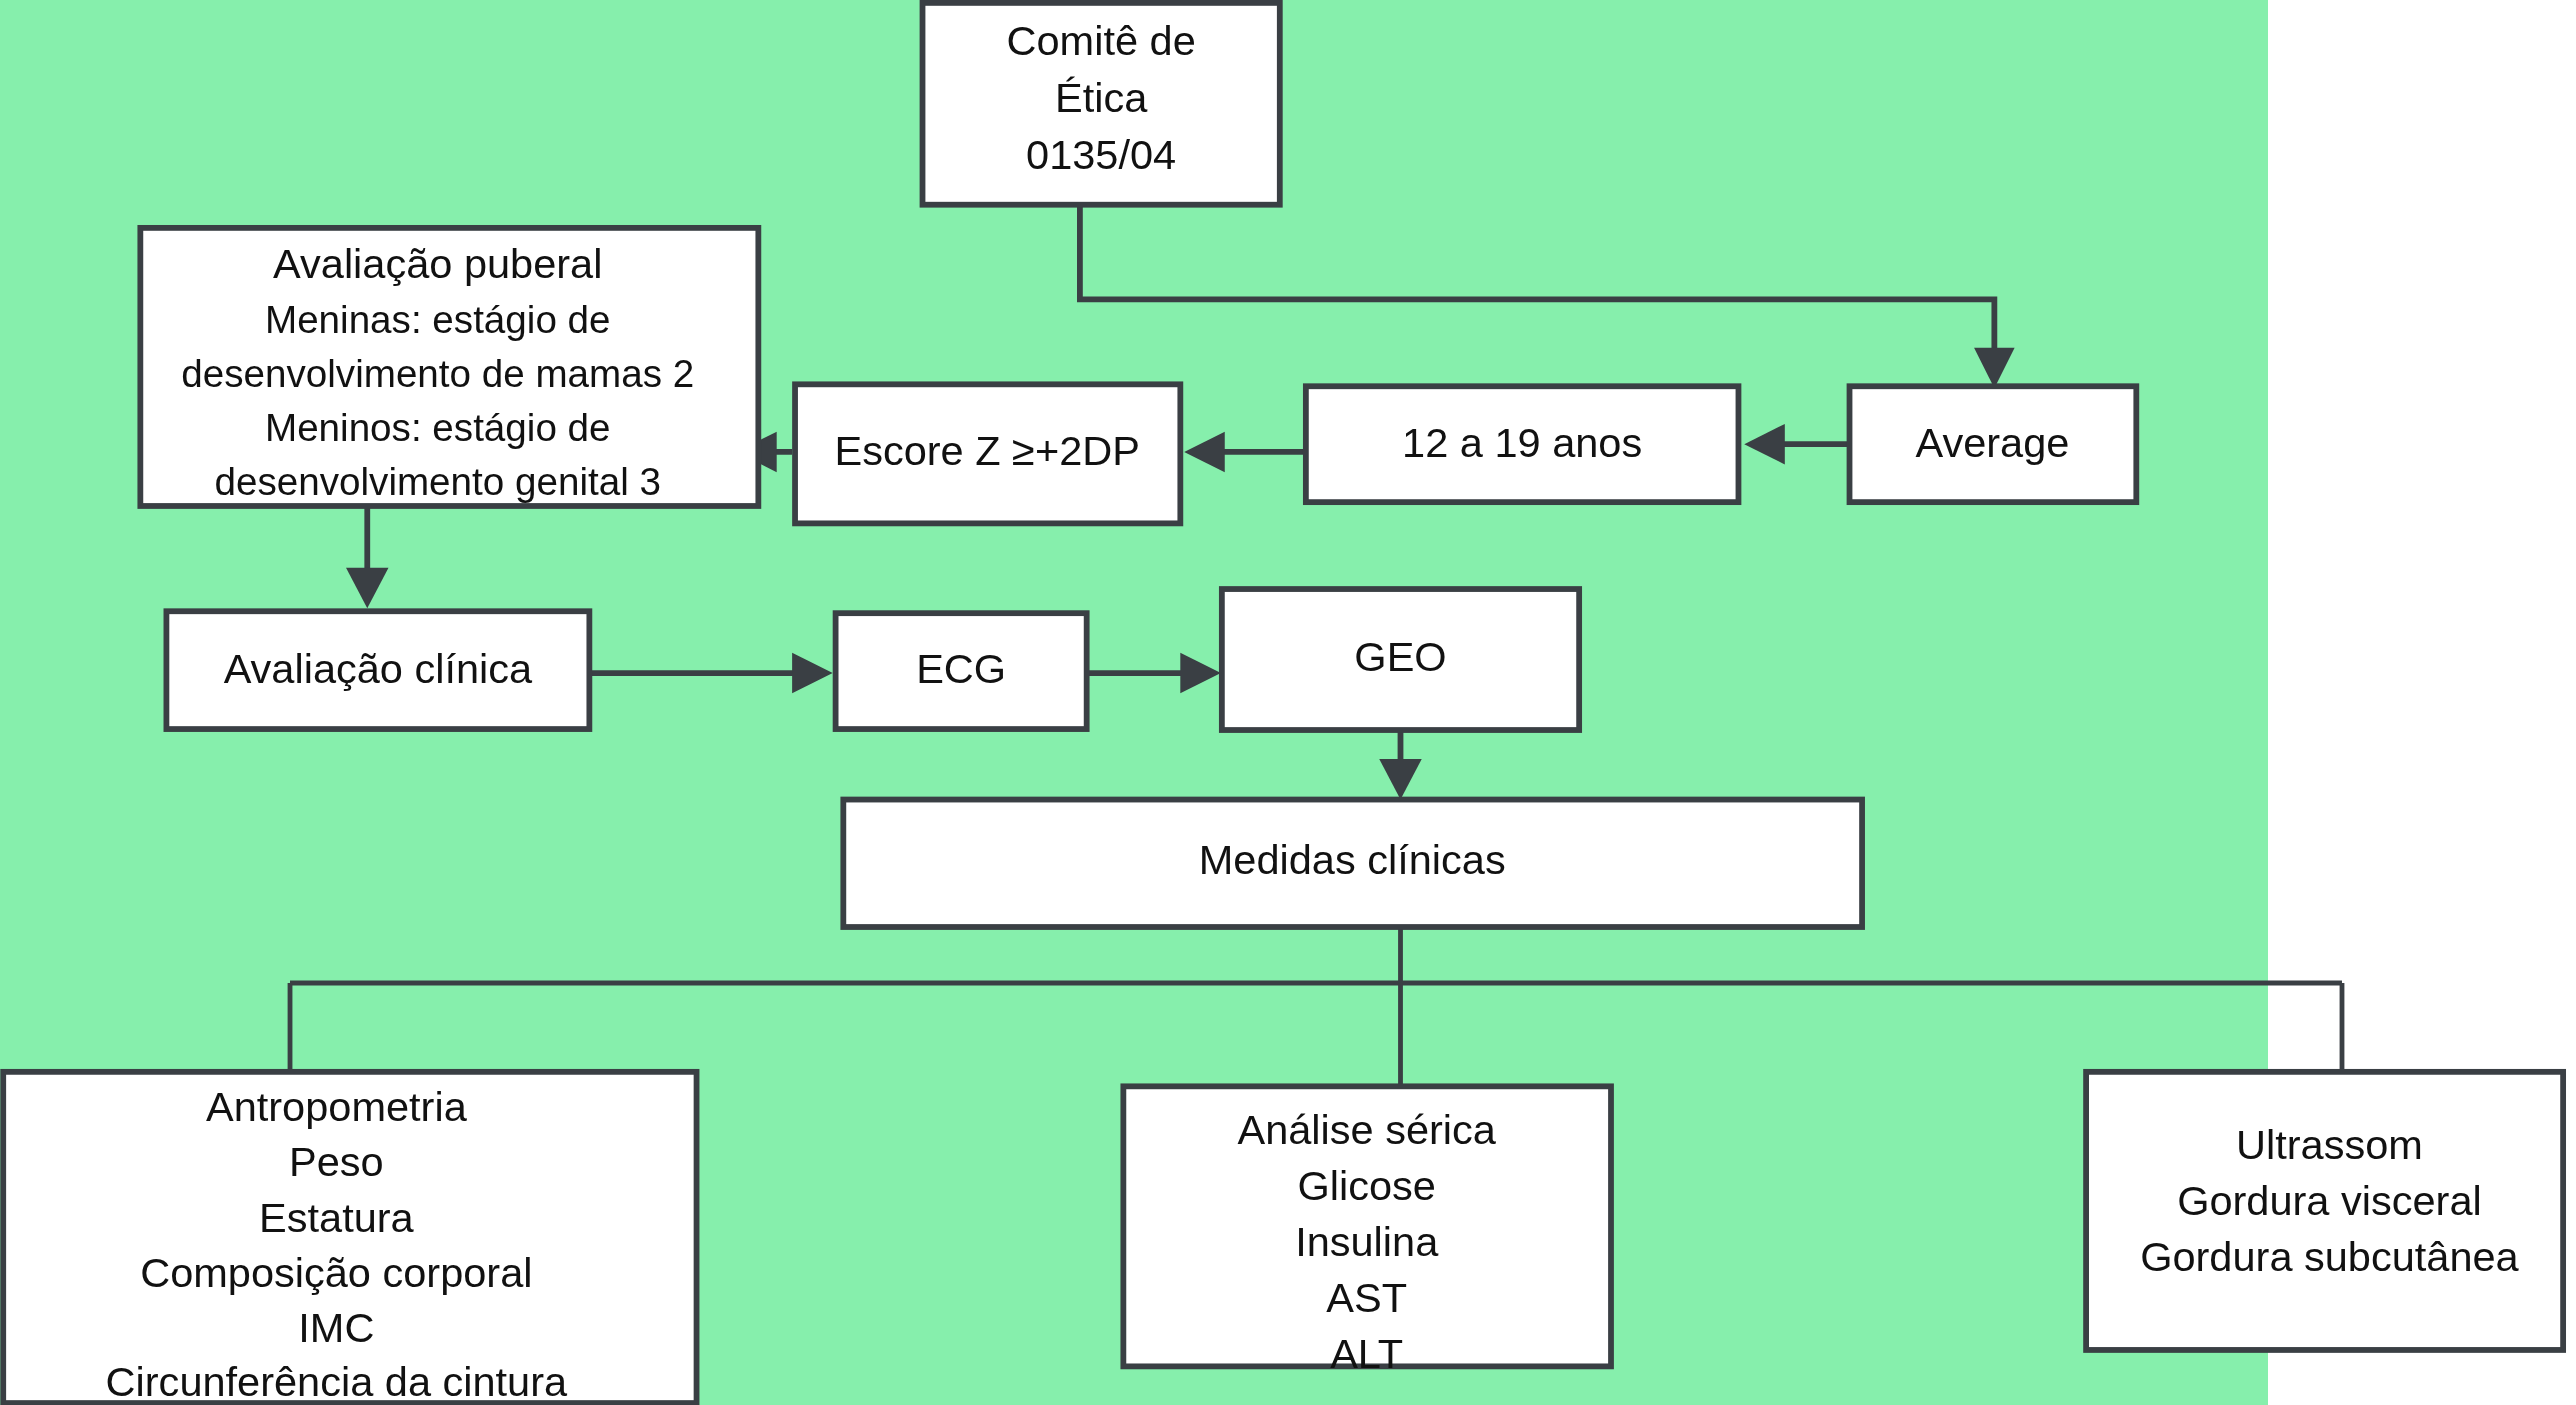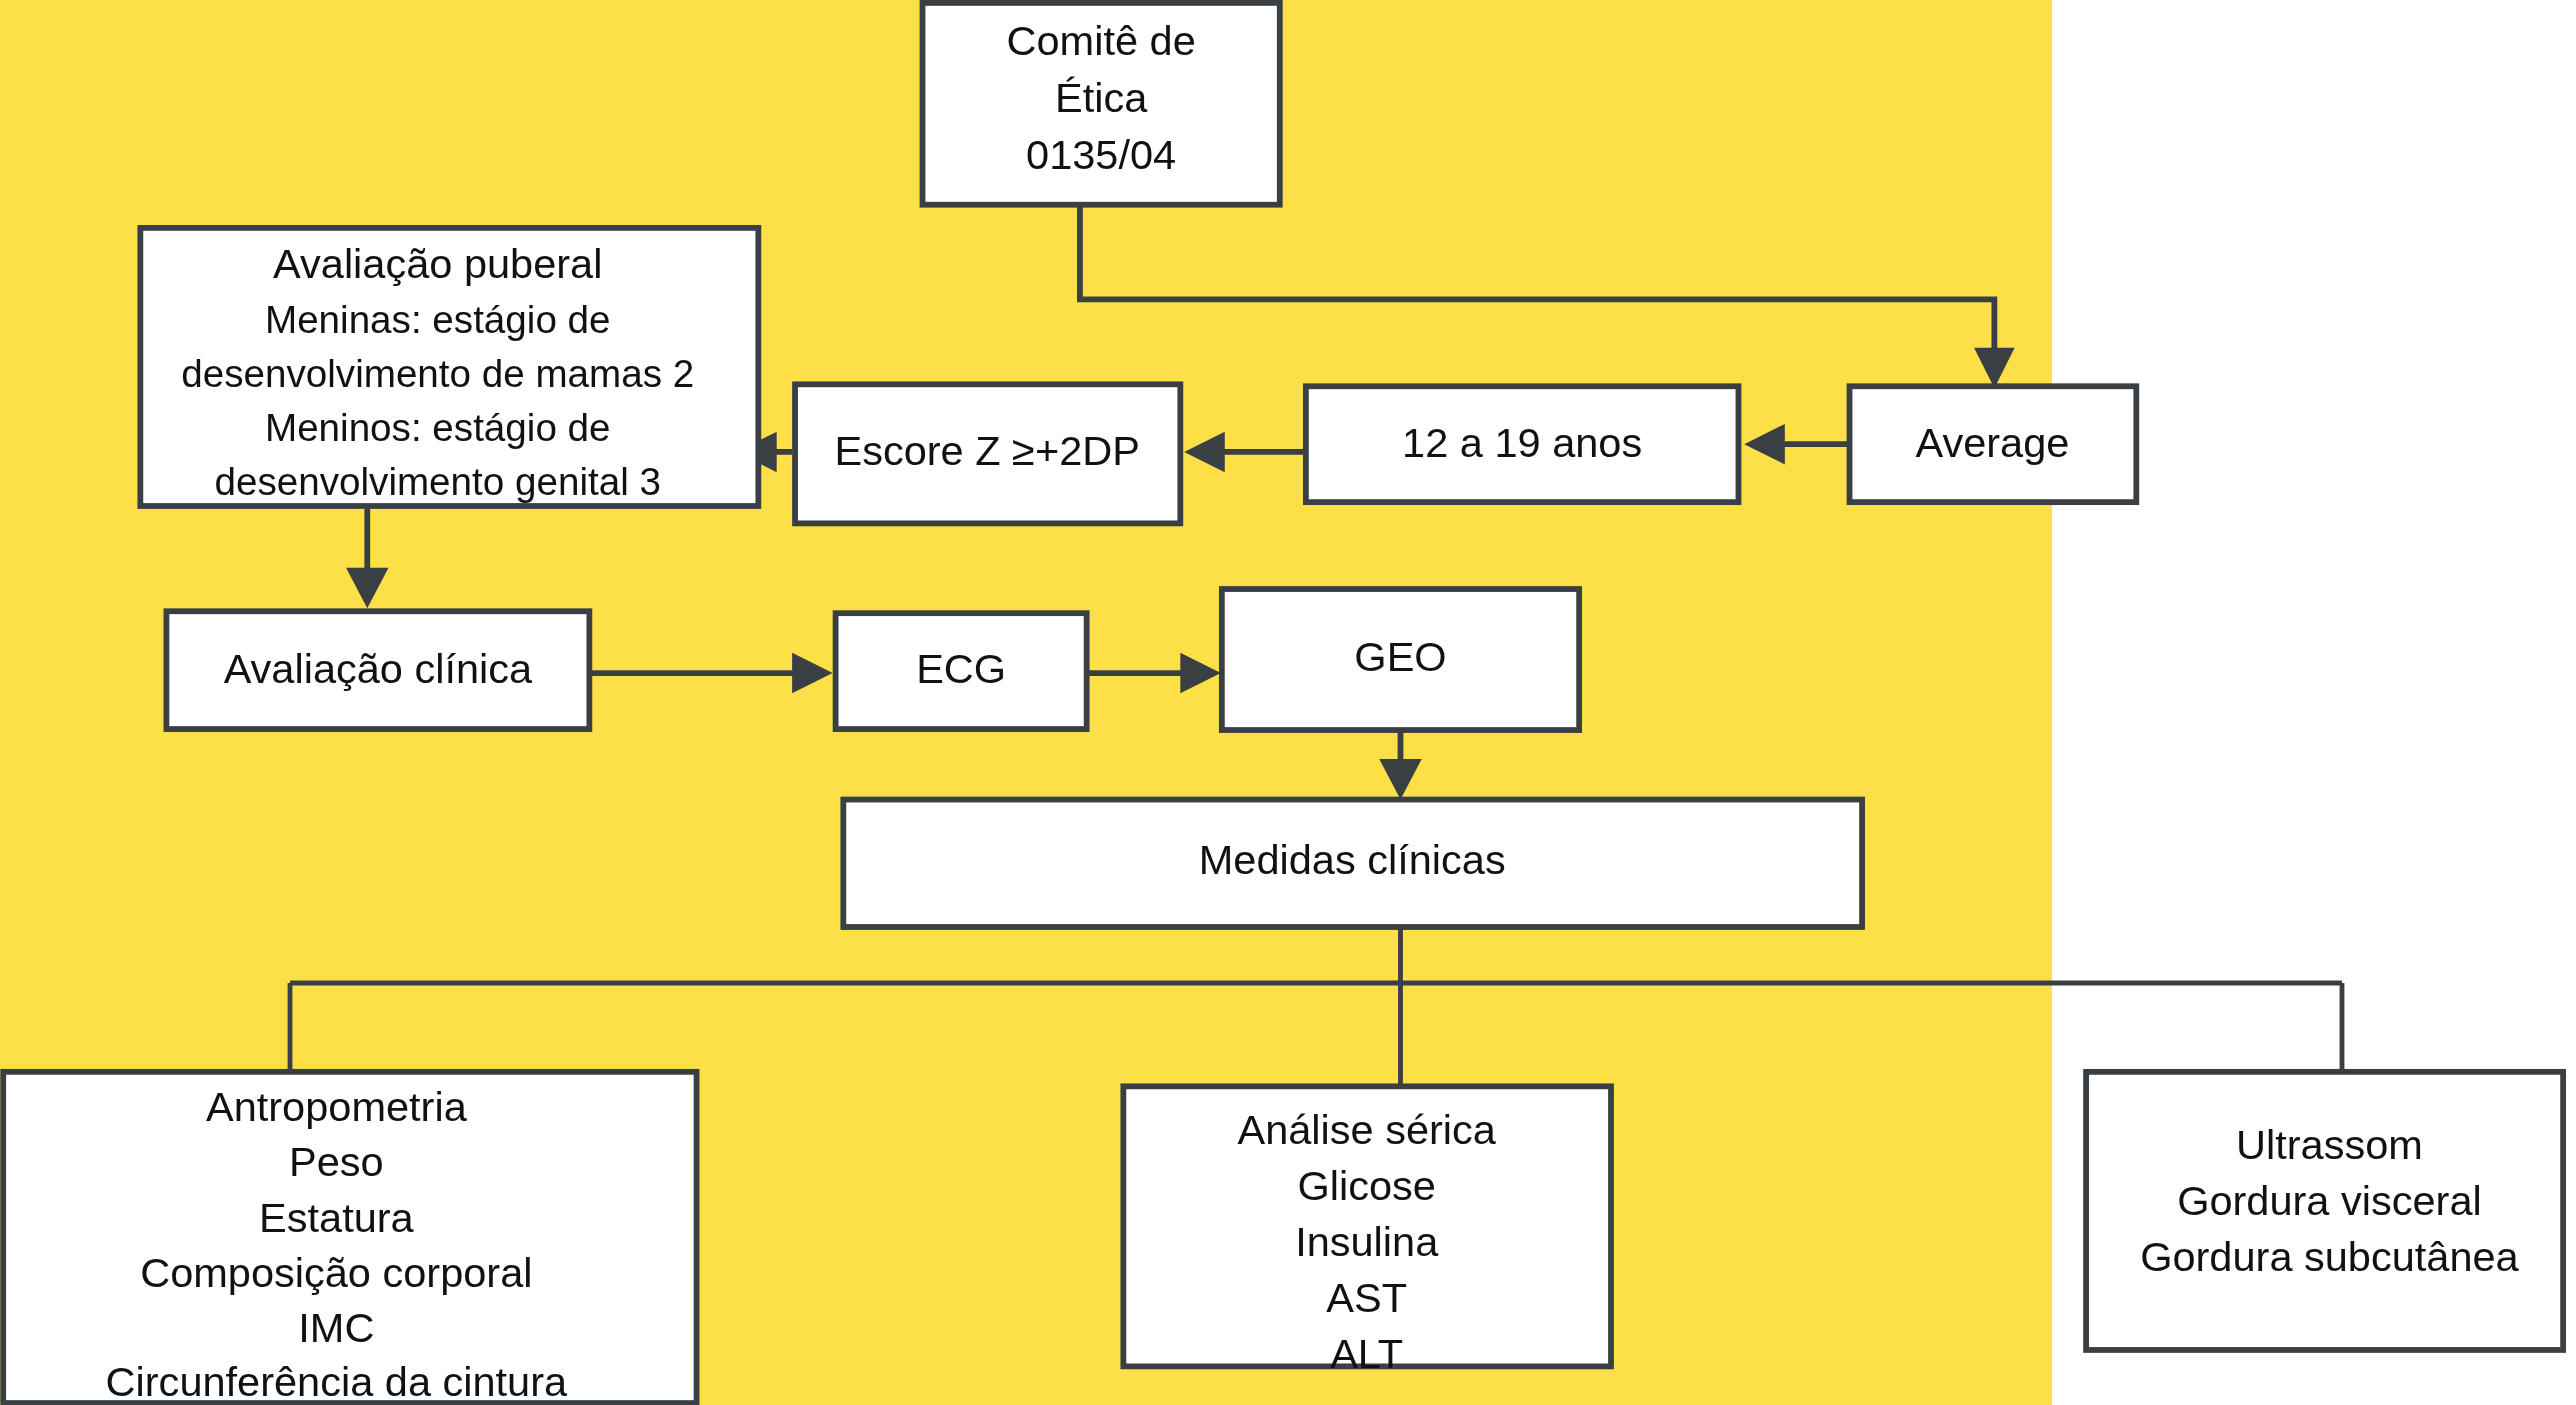--- a/index.html
+++ b/index.html
@@ -8,23 +8,24 @@
     background: #ffffff;
   }
   body {
     width: 2576px;
     height: 1405px;
     font-family: "Liberation Sans", sans-serif;
     overflow: hidden;
   }
   #flowchart-root {
     position: relative;
-    width: 2052px;
+    width: 2252px;
     height: 1405px;
-    background: #fde047;
+    background: #86efac;
+    padding-left: 16px;
   }
   svg.chart-canvas {
     position: absolute;
     top: 0;
     left: 0;
     width: 2576px;
     height: 1405px;
     display: block;
   }
   .node-rect {

